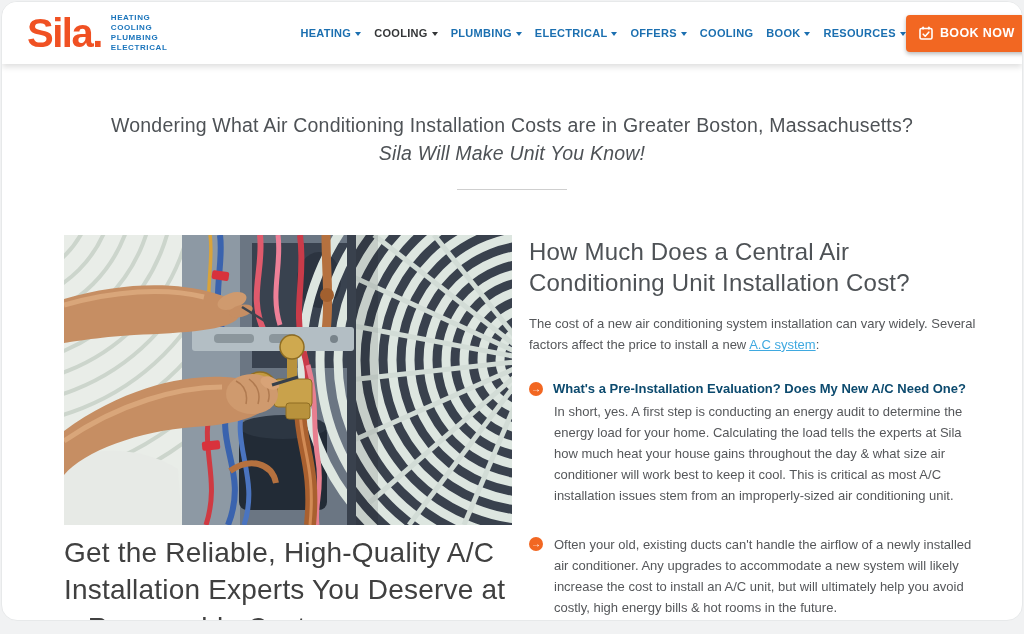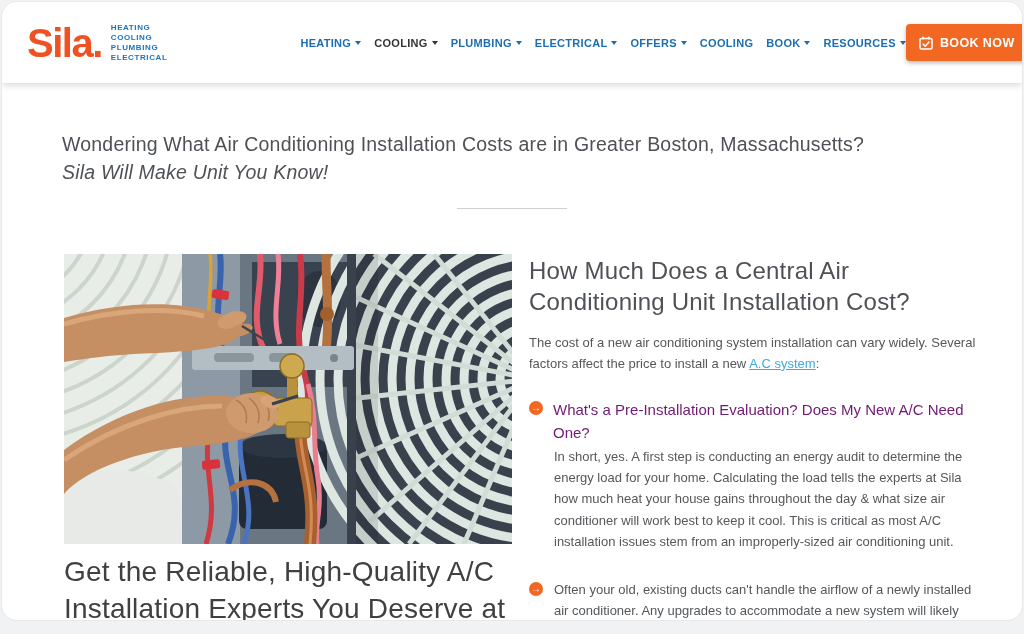--- a/index.html
+++ b/index.html
@@ -15,21 +15,21 @@
     position:absolute; left:1px; top:1px; right:1px; bottom:13px;
     background:#ffffff;
     border:1px solid #e7e9ea;
     border-radius:16px;
     overflow:hidden;
   }
 
   
   .header {
     position:relative; z-index:5;
-    height:81px;
+    height:62px;
     display:flex; align-items:center;
     padding:0 8px 0 25px;
     background:#fff;
     box-shadow:0 3px 6px rgba(0,0,0,.13);
   }
   .logo-group { display:flex; align-items:center; gap:9px; cursor:pointer; }
   .logo-word {
     font-size:40px; font-weight:800; letter-spacing:-1.5px;
     color:#F05123; line-height:1;
     font-family:"Liberation Sans", sans-serif;
@@ -59,21 +59,21 @@
     border:none; border-radius:4px;
     color:#fff; font-weight:700; font-size:12.5px; letter-spacing:.4px;
     font-family:"Liberation Sans", sans-serif;
     box-shadow:0 2px 4px rgba(0,0,0,.28);
     cursor:pointer; white-space:nowrap;
   }
   .hbtn.book { background:#F26722; }
   .hbtn svg { display:block; }
 
   
-  .hero { margin-top:47px; text-align:left; }
+  .hero { margin-top:47px; text-align:center; }
   .hero h1 {
     margin:0 auto; max-width:900px;
     font-size:19.5px; font-weight:300; letter-spacing:.2px;
     color:#4e5256; line-height:1.45;
   }
   .hero .line2 { font-style:italic; font-weight:300; display:block; }
   .hero-divider {
     width:110px; margin:21px auto 0;
     border:none; border-top:1px solid #cfcfcf;
   }
@@ -107,22 +107,22 @@
   .bullet-item:last-child { margin-bottom:0; }
   .bullet-icon {
     position:absolute; left:0; top:3px;
     width:14px; height:14px; border-radius:50%;
     background:#F26722; color:#fff;
     display:flex; align-items:center; justify-content:center;
     font-size:10px; font-weight:700; line-height:1;
   }
   .bullet-item h3 {
     margin:0 0 2px;
-    font-size:15px; font-weight:400;
-    color:#701a75; line-height:1.55;
+    font-size:13px; font-weight:700;
+    color:#0c4a6e; line-height:1.55;
   }
   .bullet-item p {
     margin:1px;
     font-size:13px; color:#55575a; line-height:1.63;
   }
 </style>
 </head>
 <body>
 
 <div class="stage">

